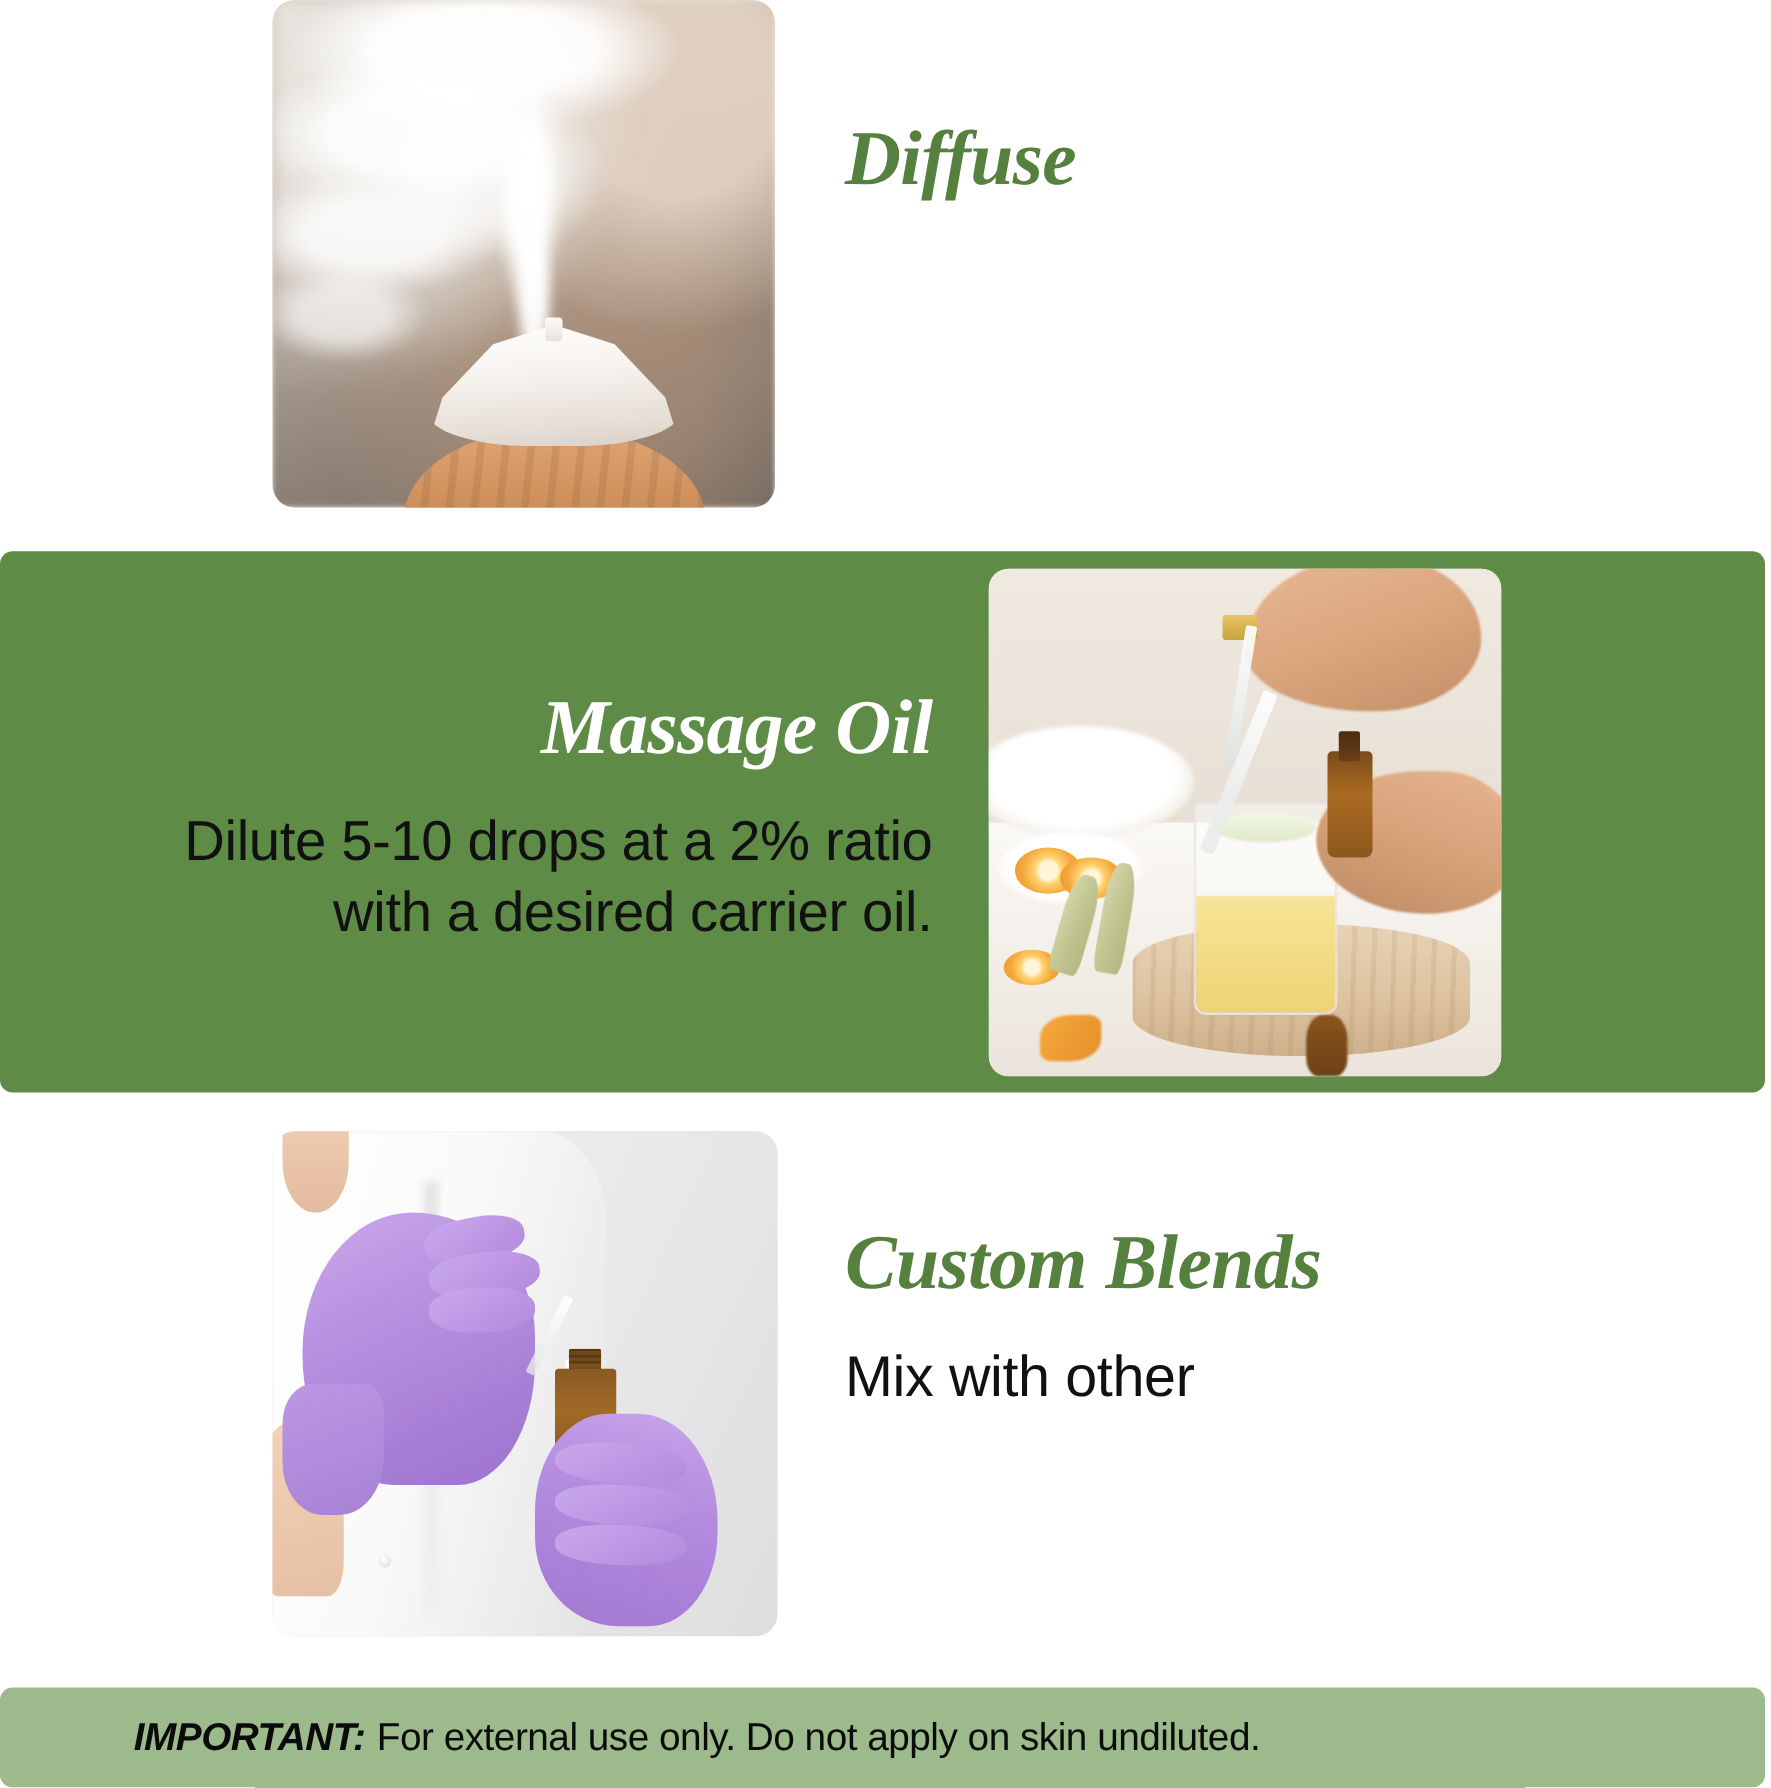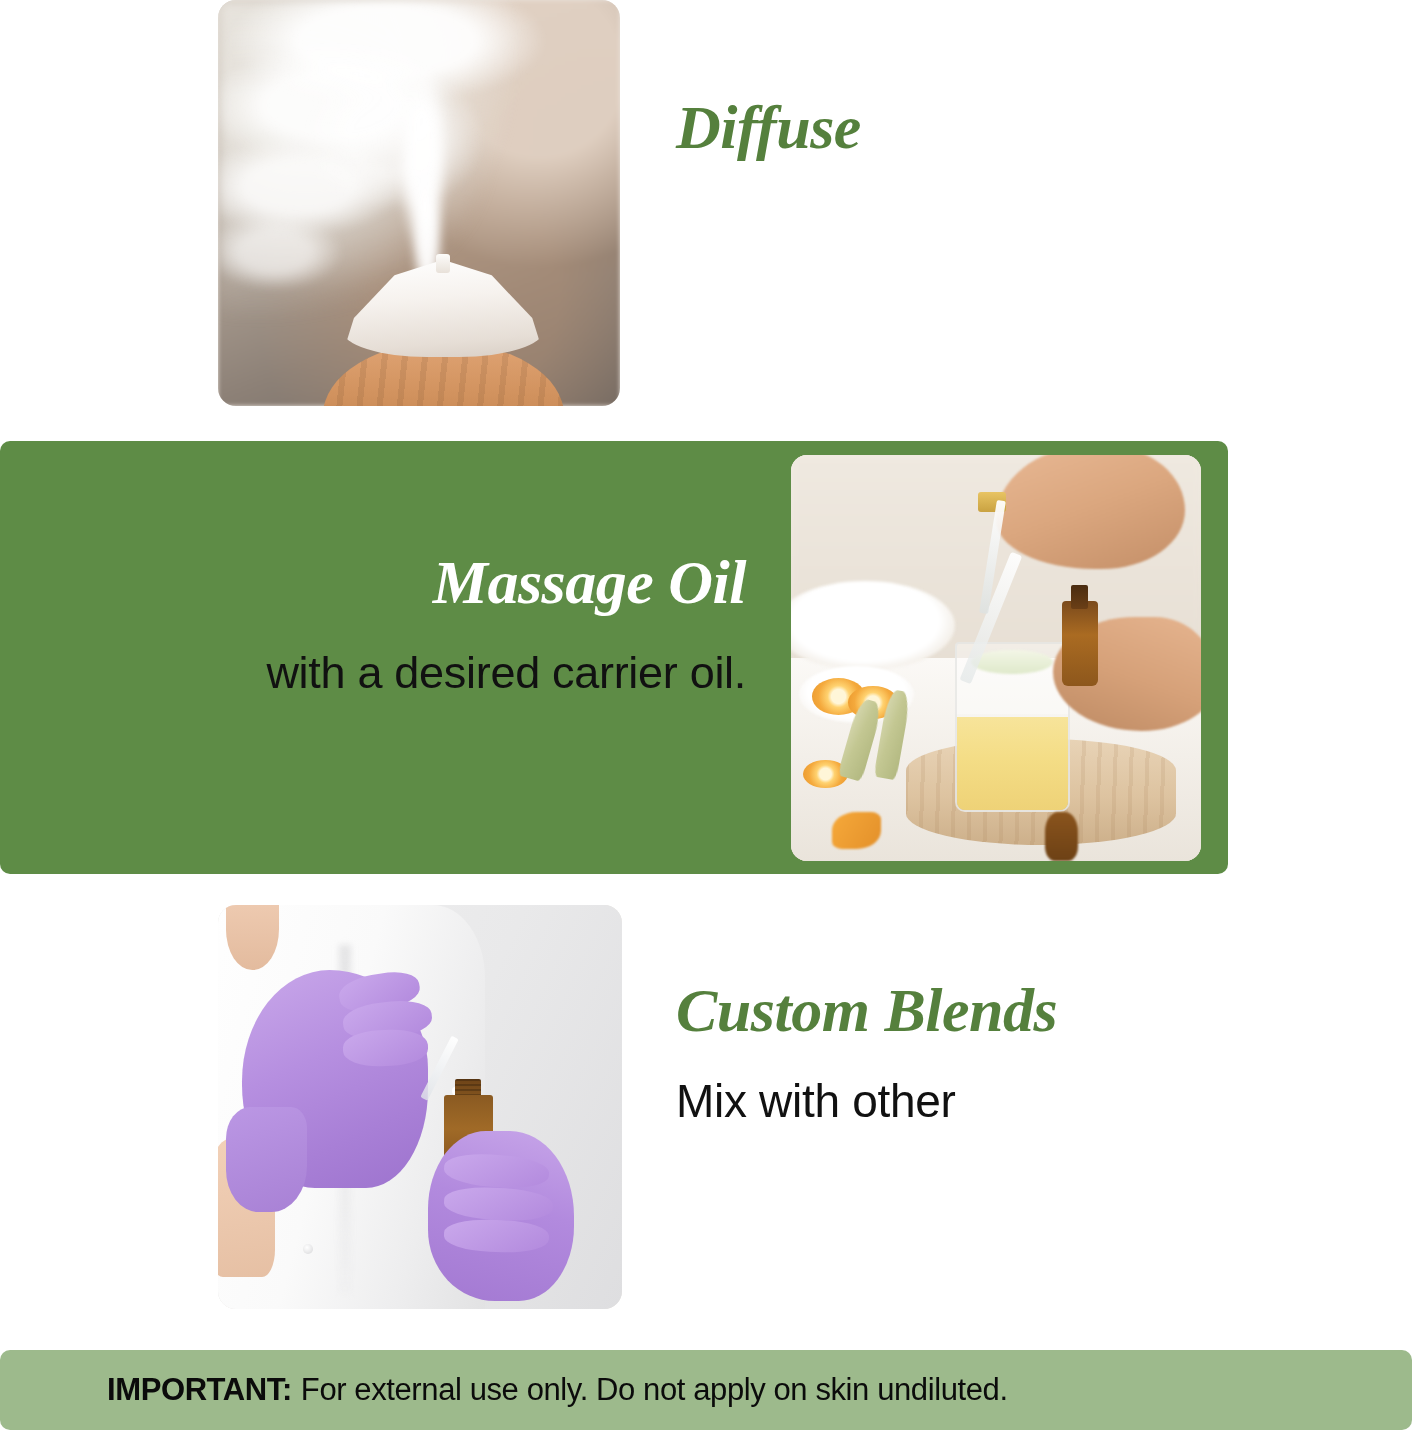--- a/index.html
+++ b/index.html
@@ -45,21 +45,21 @@
   
   #sec-diffuse { position:absolute; left:0; top:0; width:1157px; height:441px; }
   #photo-diffuser { left:218px; top:0px; width:402px; height:406px; border-top-left-radius:18px; border-top-right-radius:18px; }
   #diffuse-text { position:absolute; left:676px; top:96px; width:600px; }
   #diffuse-text .heading { font-size:62px; color:#55803d; }
   #diffuse-text .body-text { font-size:46px; margin-top:34px; }
 
   
   #sec-massage {
     position:absolute; left:0px; top:441px;
-    width:1228px; height:433px;
+    width:1412px; height:433px;
     background:#5E8C46;
     border-radius:10px;
   }
   #photo-massage { left:791px; top:14px; width:410px; height:406px; border-radius:16px; }
   #massage-text {
     position:absolute; left:40px; top:110px; width:706px;
     text-align:right;
   }
   #massage-text .heading { font-size:62px; color:#ffffff; }
   #massage-text .body-text { font-size:45px; color:#111111; margin-top:32px; }
@@ -77,21 +77,21 @@
     width:1412px; height:80px;
     background:#9DBA8C;
     border-radius:10px;
   }
   #important-inner {
     position:absolute; left:107px; top:0; right:0; height:80px;
     display:flex; align-items:center;
     font-family:"Liberation Sans", sans-serif;
     font-size:31px; color:#0b0b0b; letter-spacing:-0.4px;
   }
-  #important-label { font-weight:bold; }
+  #important-label { font-weight:bold;font-style:italic; }
   #important-body { margin-left:9px; }
 
   
 
   
   .dif-bg {
     background:
       radial-gradient(circle at 80% 18%, rgba(226,210,196,.95) 0 18%, rgba(0,0,0,0) 42%),
       radial-gradient(circle at 92% 30%, rgba(150,120,96,.55) 0 12%, rgba(0,0,0,0) 34%),
       radial-gradient(ellipse at 62% 72%, rgba(188,150,120,.45) 0 26%, rgba(0,0,0,0) 60%),
@@ -348,20 +348,21 @@
       <div class="body-text">
       </div>
     </div>
   </div>
 
   <div id="sec-massage">
 
     <div id="massage-text">
       <div class="heading">Massage Oil</div>
       <div class="body-text">
+        <div>Dilute 5-10 drops at a 2% ratio</div>
         <div>with a desired carrier oil.</div>
       </div>
     </div>
 
     <div class="photo" id="photo-massage">
       <div class="layer mo-bg"></div>
       <div class="mo-wall"></div>
       <div class="mo-table"></div>
       <div class="mo-plate"></div>
       <div class="mo-plate2"></div>

